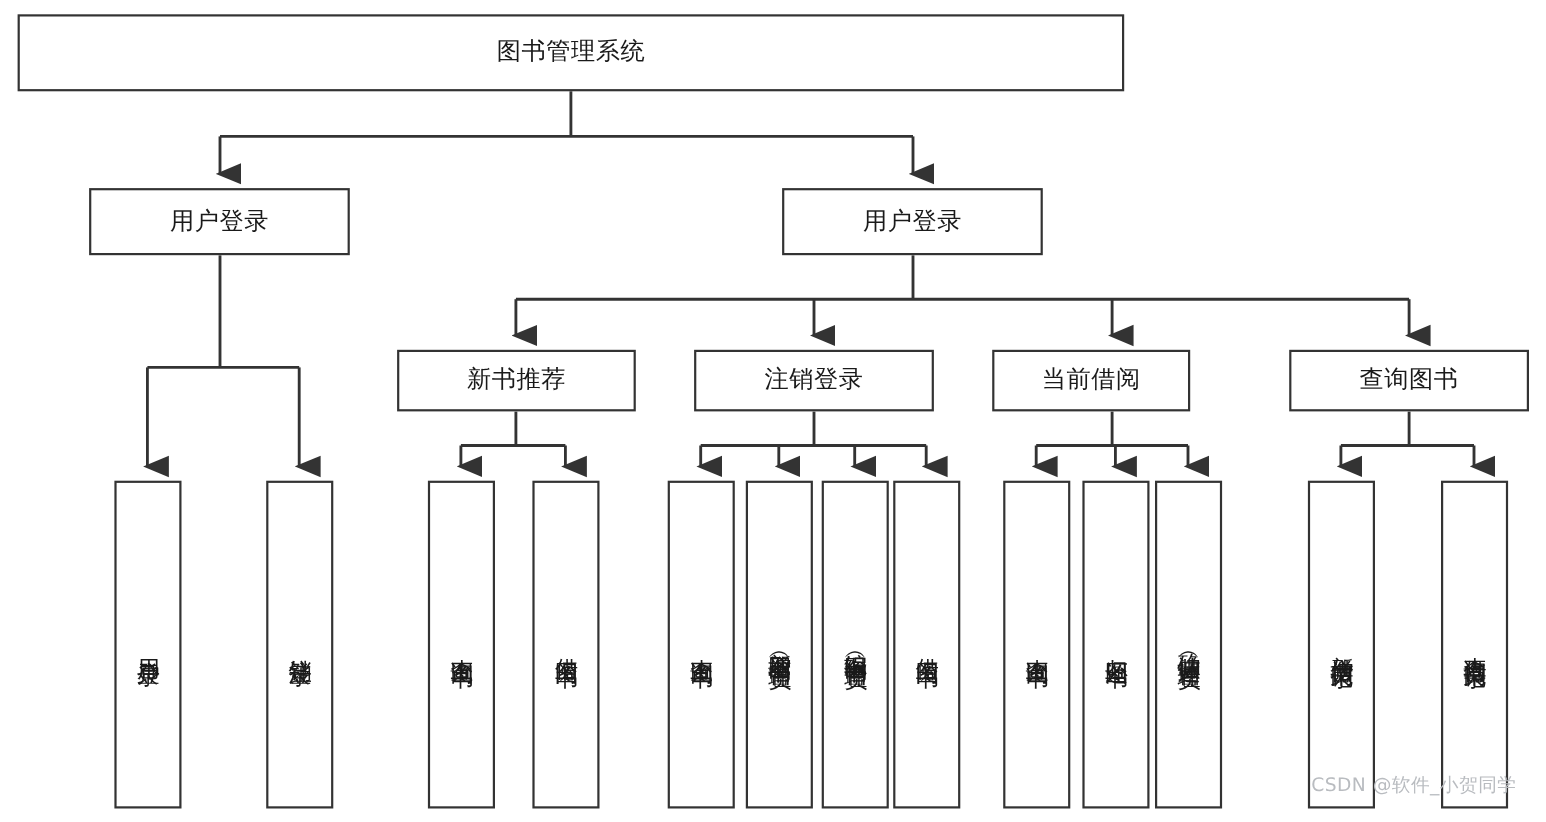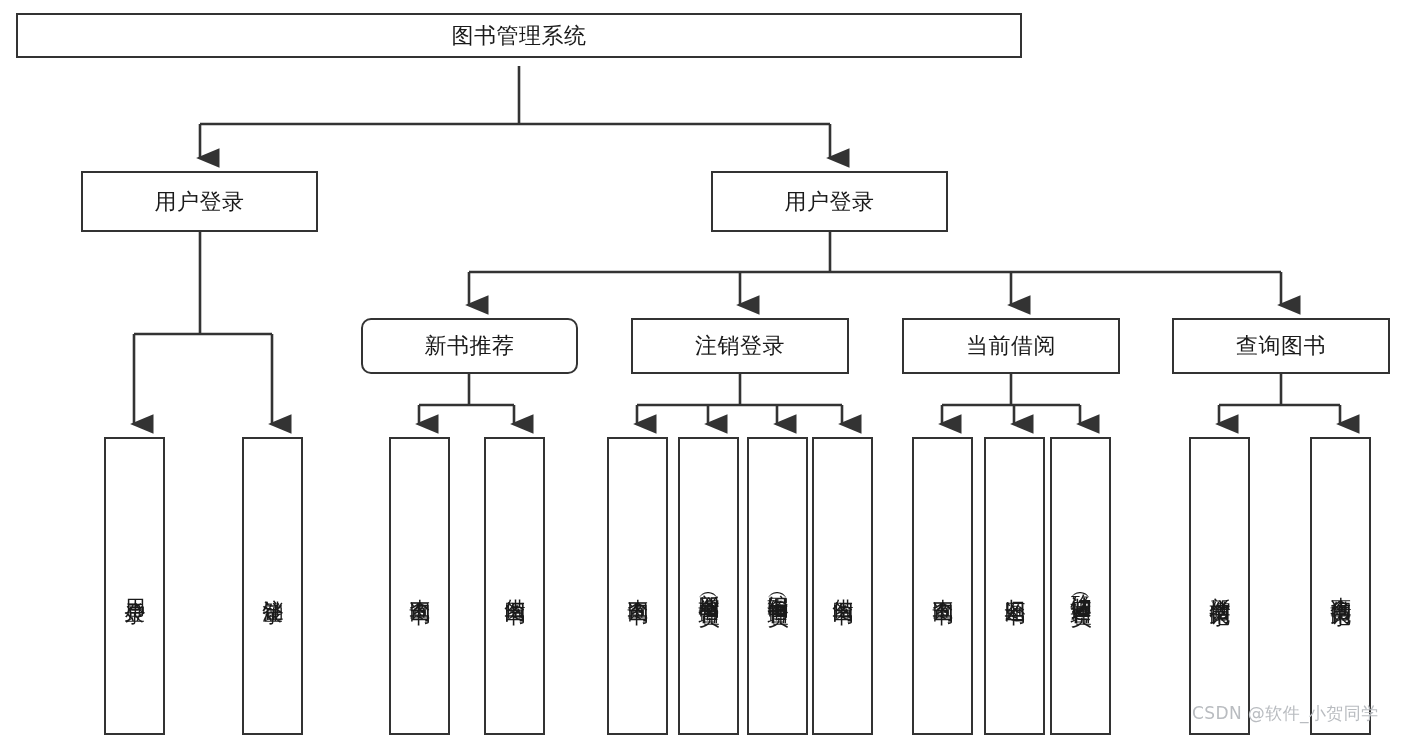--- a/index.html
+++ b/index.html
@@ -124,38 +124,38 @@
       <path d="M 1014 405 L 1014 424" marker-end="url(#arrow)"></path>
       <path d="M 1080 405 L 1080 424" marker-end="url(#arrow)"></path>
 
       <path d="M 1281 374 L 1281 405"></path>
       <path d="M 1219 405 L 1340 405"></path>
       <path d="M 1219 405 L 1219 424" marker-end="url(#arrow)"></path>
       <path d="M 1340 405 L 1340 424" marker-end="url(#arrow)"></path>
     </g>
   </svg>
 
-  <div class="node horiz" style="left:16px; top:13px; width:1006px; height:45px;">
+  <div class="node horiz" style="left:16px; top:13px; width:1006px; height:70px;">
     <span class="label">图书管理系统</span>
   </div>
 
   <div class="node horiz" style="left:81px; top:171px; width:237px; height:61px;">
     <span class="label">用户登录</span>
   </div>
   <div class="node horiz" style="left:711px; top:171px; width:237px; height:61px;">
     <span class="label">用户登录</span>
   </div>
 
-  <div class="node horiz" style="left:361px; top:318px; width:217px; height:56px;border-radius:10px;">
+  <div class="node horiz" style="left:361px; top:318px; width:217px; height:56px;">
     <span class="label">新书推荐</span>
   </div>
   <div class="node horiz" style="left:631px; top:318px; width:218px; height:56px;">
     <span class="label">注销登录</span>
   </div>
-  <div class="node horiz" style="left:902px; top:318px; width:218px; height:56px;">
+  <div class="node horiz" style="left:902px; top:318px; width:180px; height:56px;">
     <span class="label">当前借阅</span>
   </div>
   <div class="node horiz" style="left:1172px; top:318px; width:218px; height:56px;">
     <span class="label">查询图书</span>
   </div>
 
   <div class="node vert" style="left:104px; top:437px; width:61px; height:298px;">
     <span class="label">用户登录</span>
   </div>
   <div class="node vert" style="left:242px; top:437px; width:61px; height:298px;">

